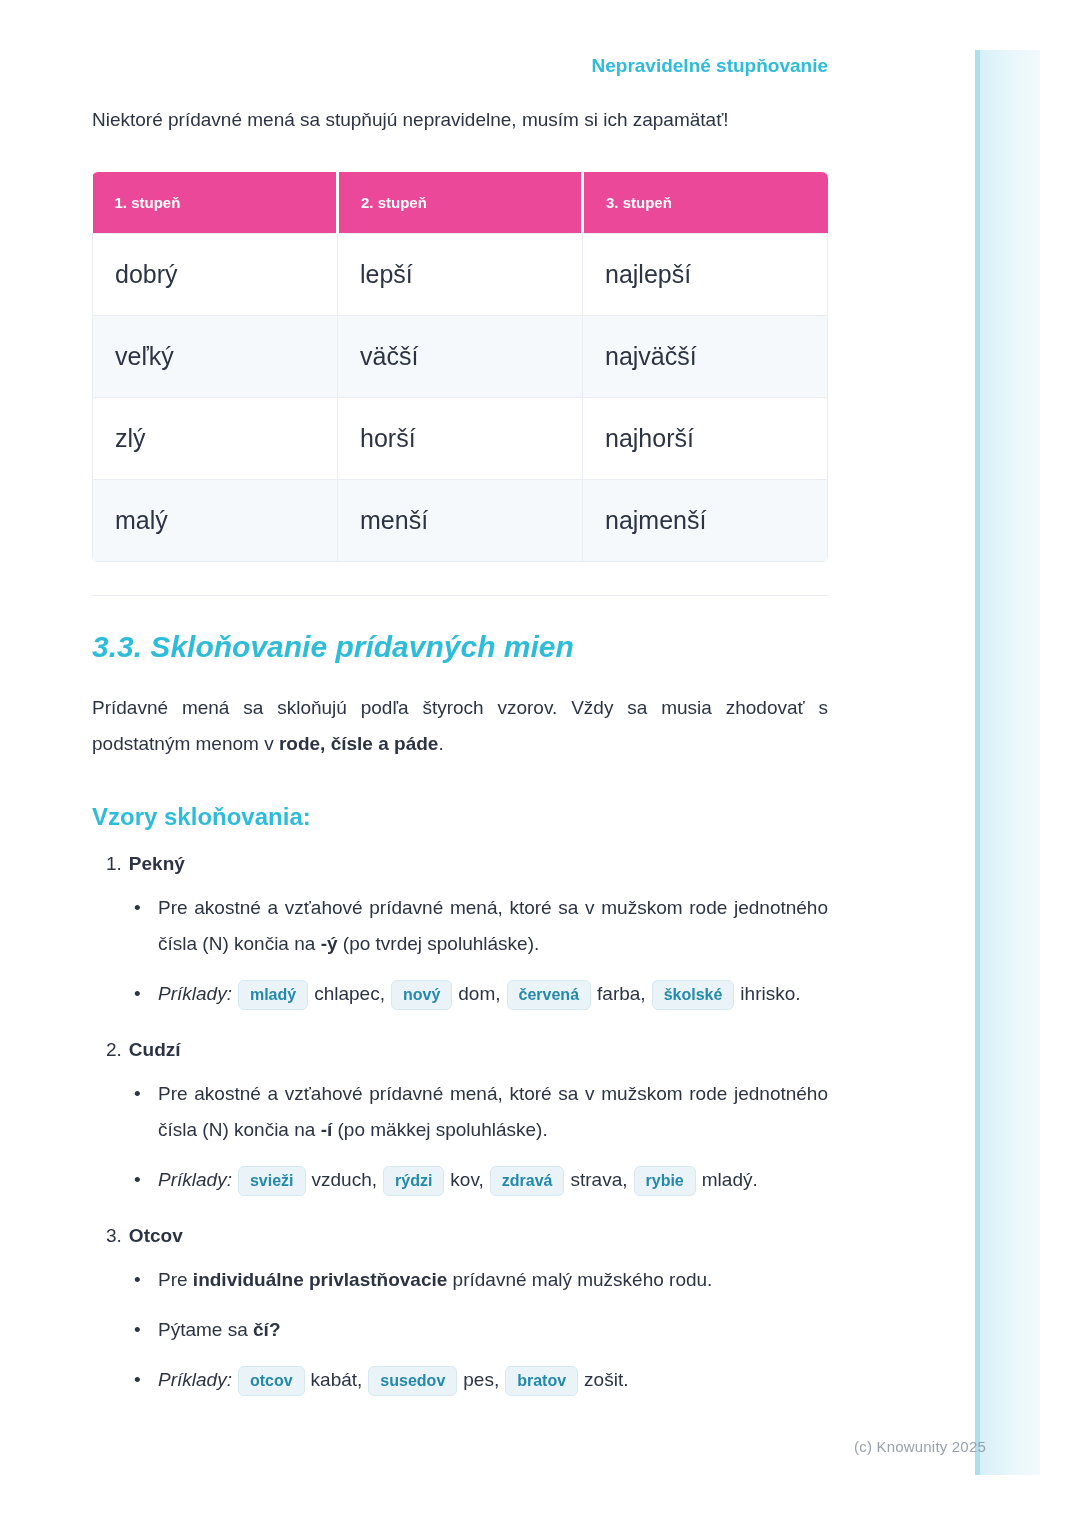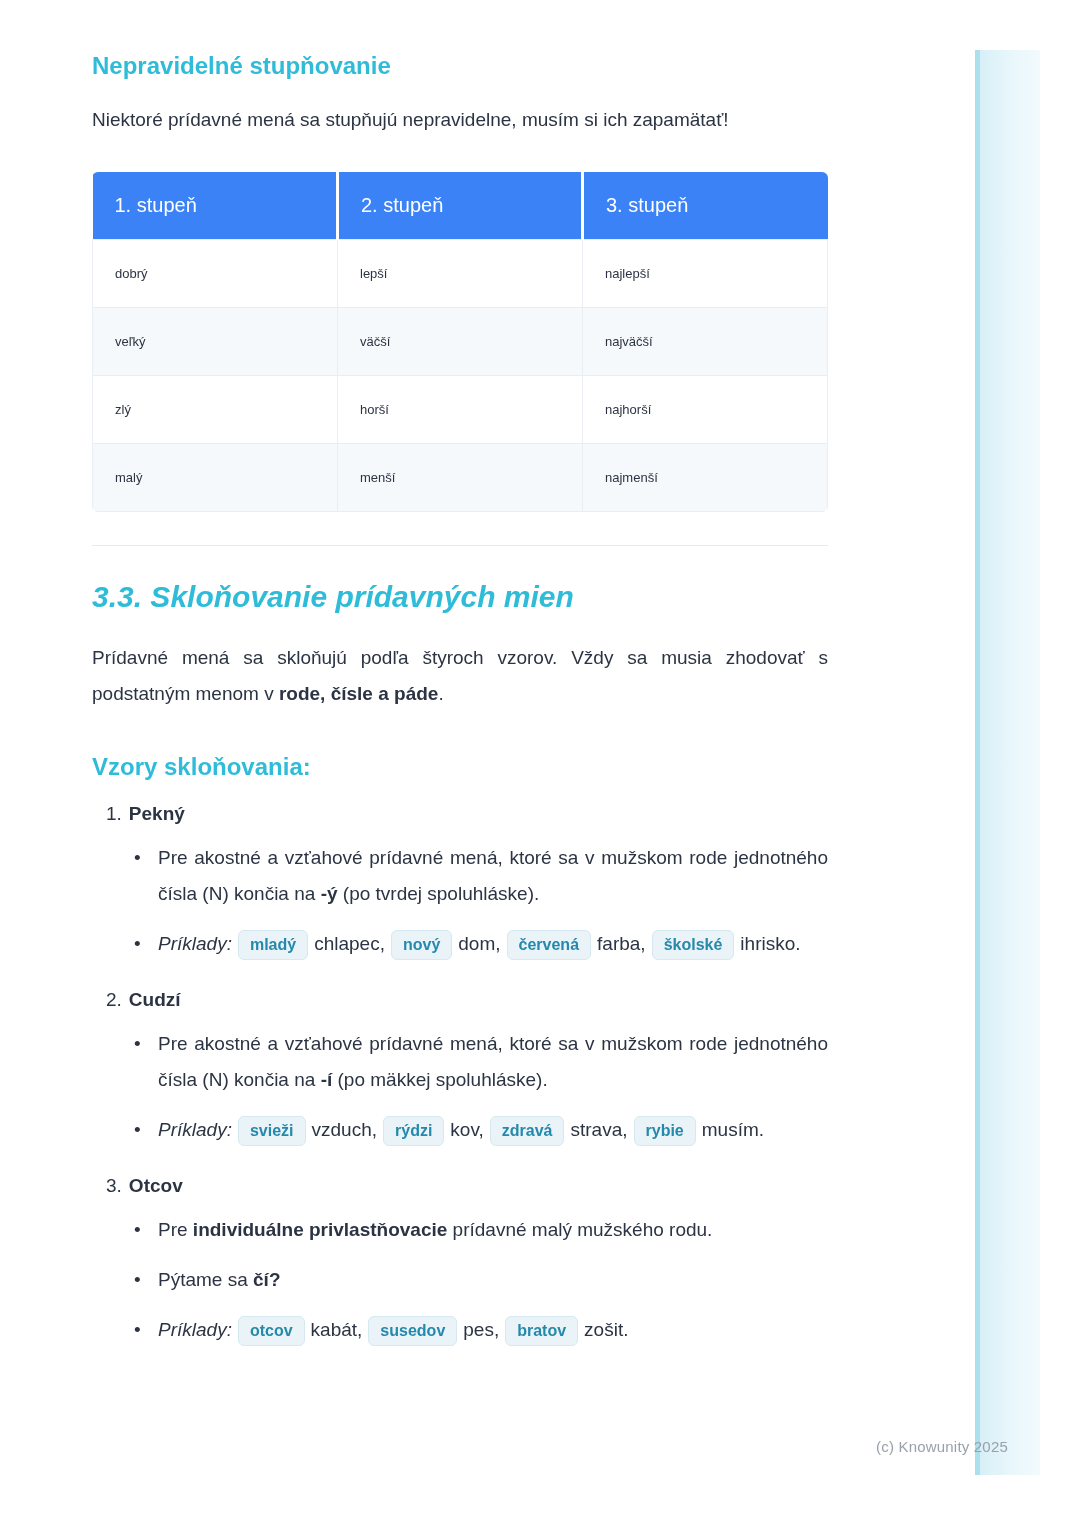--- a/index.html
+++ b/index.html
@@ -9,40 +9,40 @@
   }
 
   
   .side-accent {
     position:absolute; top:50px; left:975px; width:65px; height:1425px;
     box-sizing:border-box; border-left:5px solid #abe1ed;
     background:linear-gradient(90deg,#d8eff7 0%,#e9f7fb 55%,#f2fafd 100%);
     z-index:1;
   }
   .footer-copy {
-    position:absolute; top:1438px; left:876px; font-size:15px; color:#98a1ab;
+    position:absolute; top:1438px; left:854px; font-size:15px; color:#98a1ab;
     z-index:2; letter-spacing:0.2px;
   }
 
   .content { position:absolute; left:92px; top:0; width:736px; z-index:2; }
 
   .h-accent { color:#2ebcd9; font-weight:700; }
   h2, h3, p { margin:0; }
-  .title-sm { margin-top:51px; font-size:24px; line-height:30px; }
+  .title-sm { margin-top:51px; font-size:19px; line-height:30px;text-align:right; }
   .intro { margin-top:21px; font-size:19px; line-height:36px; text-align:justify; }
 
   .table-wrap { margin-top:34px; border-radius:6px; overflow:hidden; }
   table { width:100%; border-collapse:collapse; table-layout:fixed; }
   th {
-    background:#3b82f6; color:#ffffff; text-align:left;
-    font-size:20px; font-weight:400; padding:22px 22px;
+    background:#ec4899; color:#ffffff; text-align:left;
+    font-size:15px; font-weight:700; padding:22px 22px;
   }
   th + th { border-left:3px solid #ffffff; }
   td {
-    font-size:13px; color:#2c3444; padding:26px 22px;
+    font-size:25px; color:#2c3444; padding:26px 22px;
     border:1px solid #eaeef2; background:#ffffff;
   }
   tbody tr:nth-child(even) td { background:#f5f9fb; }
 
   .divider { margin:33px 0 0; border:0; border-top:1px solid #e7eaee; height:0; }
 
   .section-title { margin-top:32px; font-size:30px; line-height:37px;font-style:italic; }
   .intro2 { margin-top:25px; font-size:19px; line-height:36px; text-align:justify; }
   .sub-title { margin-top:40px; font-size:24px; line-height:30px; }
 
@@ -132,21 +132,21 @@
         <ul class="points">
           <li class="point rule"><span>Pre akostné a vzťahové prídavné mená, ktoré sa v mužskom rode jednotného čísla (N) končia na </span><span class="b">-ý</span><span> (po tvrdej spoluhláske).</span></li>
           <li class="point"><span class="i">Príklady:</span><code class="chip">mladý</code><span>chlapec,</span><code class="chip">nový</code><span>dom,</span><code class="chip">červená</code><span>farba,</span><code class="chip">školské</code><span>ihrisko.</span></li>
         </ul>
       </li>
 
       <li class="pattern">
         <div class="pattern-head"><span class="num">2.</span><span class="b">Cudzí</span></div>
         <ul class="points">
           <li class="point rule"><span>Pre akostné a vzťahové prídavné mená, ktoré sa v mužskom rode jednotného čísla (N) končia na </span><span class="b">-í</span><span> (po mäkkej spoluhláske).</span></li>
-          <li class="point"><span class="i">Príklady:</span><code class="chip">svieži</code><span>vzduch,</span><code class="chip">rýdzi</code><span>kov,</span><code class="chip">zdravá</code><span>strava,</span><code class="chip">rybie</code><span>musím.</span></li>
+          <li class="point"><span class="i">Príklady:</span><code class="chip">svieži</code><span>vzduch,</span><code class="chip">rýdzi</code><span>kov,</span><code class="chip">zdravá</code><span>strava,</span><code class="chip">rybie</code><span>mladý.</span></li>
         </ul>
       </li>
 
       <li class="pattern">
         <div class="pattern-head"><span class="num">3.</span><span class="b">Otcov</span></div>
         <ul class="points">
           <li class="point"><span>Pre </span><span class="b">individuálne privlastňovacie</span><span> prídavné malý mužského rodu.</span></li>
           <li class="point"><span>Pýtame sa </span><span class="b">čí?</span></li>
           <li class="point"><span class="i">Príklady:</span><code class="chip">otcov</code><span>kabát,</span><code class="chip">susedov</code><span>pes,</span><code class="chip">bratov</code><span>zošit.</span></li>
         </ul>

